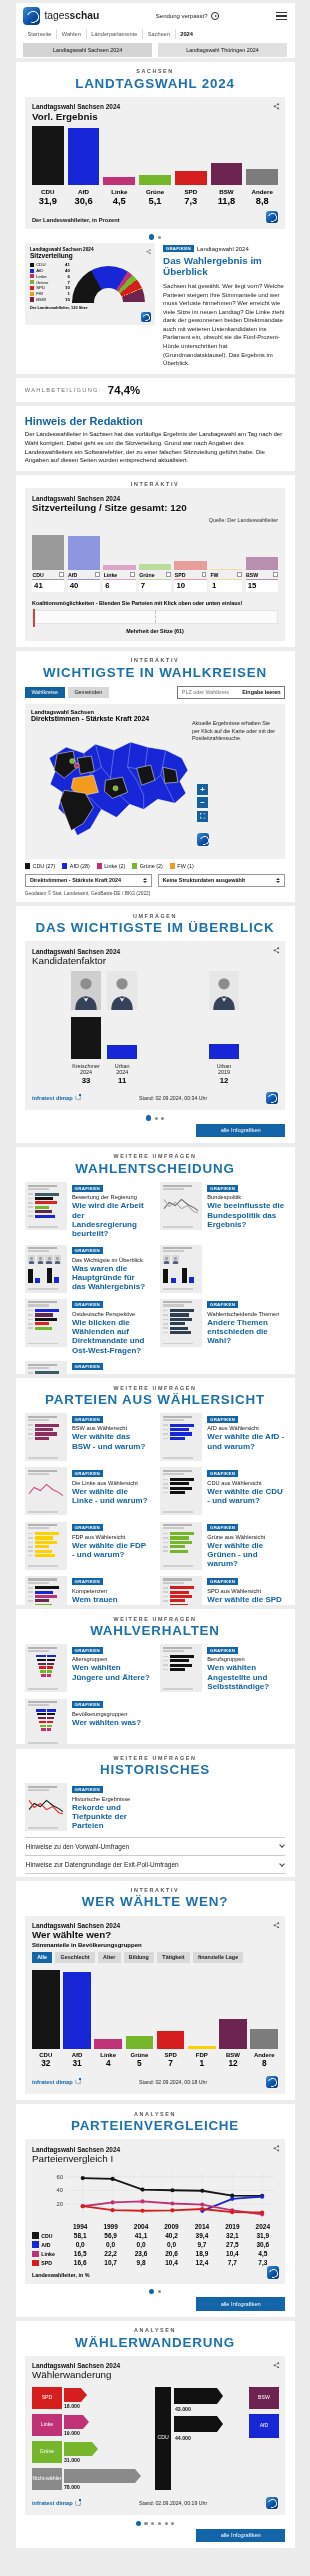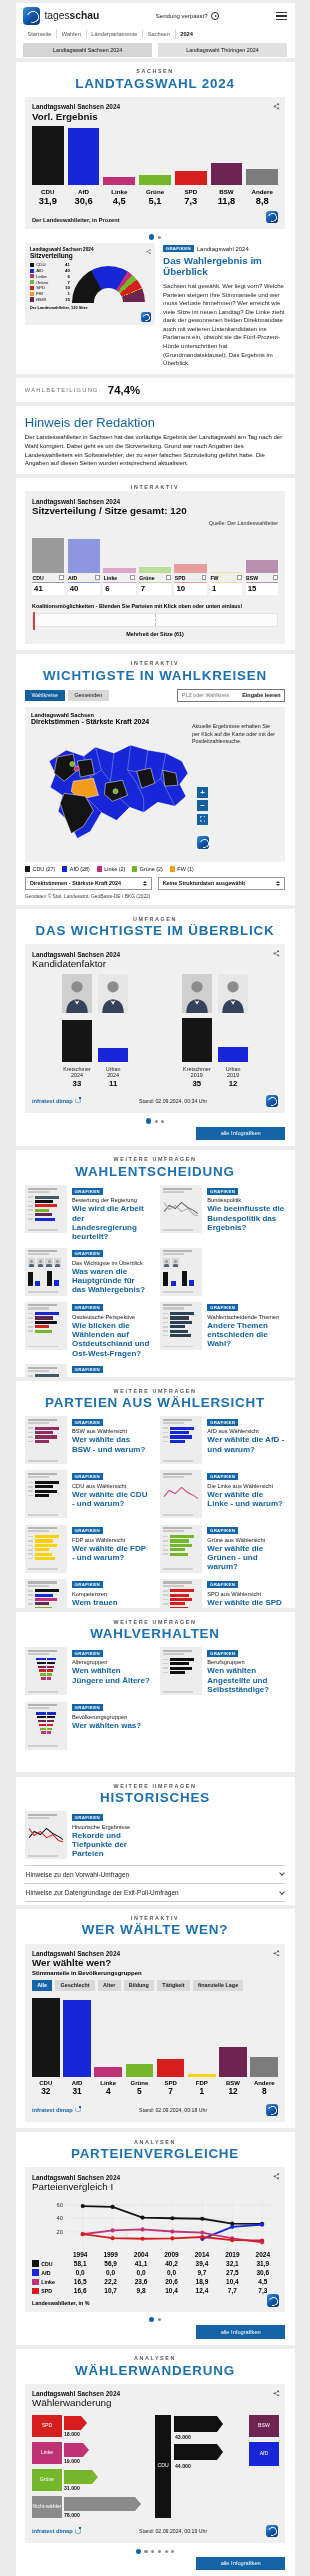--- a/index.html
+++ b/index.html
@@ -67,21 +67,21 @@
 .ovtext{flex:1}
 .ovkick{font-size:6px;margin-left:3.1px;color:#222}
 .ovtitle{color:#1767a7;font-size:9.8px;font-weight:bold;margin:3.6px 0 4.1px;line-height:1.12}
 .ovp{font-size:6px;line-height:1.42;color:#1c1c1c}
 
 #p-wb{height:44;display:flex;align-items:center;gap:6.2px}
 .wbl{font-size:5.7px;letter-spacing:1.3px;color:#707070}
 .wbv{font-size:11.4px;font-weight:bold;color:#111}
 
 #p-hin{height:88}
-.hintit{color:#1363a0;font-size:13px;font-weight:normal;margin:2.1px 0 3.6px}
+.hintit{color:#1363a0;font-size:11px;font-weight:bold;margin:2.1px 0 3.6px}
 .hinp{font-size:6px;line-height:1.45;color:#111}
 
 #p-koal{height:385}
 .kcard{margin-top:1px}
 .quelle{text-align:right;font-size:5.4px;color:#333;margin-top:1px}
 .kcols{display:flex;gap:3.1px;margin-top:11.4px}
 .kcol{flex:1}
 .kbarbox{height:35px;display:flex;align-items:flex-end}
 .kbar{width:100%}
 .klabel{display:flex;justify-content:space-between;align-items:center;font-size:5.2px;font-weight:bold;padding:2.1px 0.5px 1.6px}
@@ -596,33 +596,20 @@
               <div class="kfbarbox">
                 <div class="kfbar" style="height: 14px; background: rgb(23, 38, 214);"></div>
               </div>
               <div class="kfname">Urban</div>
               <div class="kfyear">2024</div>
               <div class="kfval">11</div>
             </div>
           </div>
           <div class="kfg">
             <div class="kfcol">
-              <div class="photo" style="background: rgb(207, 207, 207);"><svg viewBox="0 0 58 76" width="30" height="39">
-                  <circle cx="29" cy="25" r="11" fill="#8d8d8d"></circle>
-                  <path d="M8 76 Q8 51 29 49 Q50 51 50 76 Z" fill="#35425a"></path>
-                  <path d="M24 51 L29 60 L34 51 L29 54 Z" fill="#fff"></path>
-                </svg></div>
-              <div class="kfbarbox">
-                <div class="kfbar" style="height: 44px; background: rgb(21, 21, 21);"></div>
-              </div>
-              <div class="kfname">Kretschmer</div>
-              <div class="kfyear">2019</div>
-              <div class="kfval">35</div>
-            </div>
-            <div class="kfcol">
               <div class="photo" style="background: rgb(231, 231, 231);"><svg viewBox="0 0 58 76" width="30" height="39">
                   <circle cx="29" cy="25" r="11" fill="#8d8d8d"></circle>
                   <path d="M8 76 Q8 51 29 49 Q50 51 50 76 Z" fill="#35425a"></path>
                   <path d="M24 51 L29 60 L34 51 L29 54 Z" fill="#fff"></path>
                 </svg></div>
               <div class="kfbarbox">
                 <div class="kfbar" style="height: 15px; background: rgb(23, 38, 214);"></div>
               </div>
               <div class="kfname">Urban</div>
               <div class="kfyear">2019</div>
@@ -762,21 +749,21 @@
                   <span class="hlab"></span>
                   <span class="hbar" style="width: 14.5px; background: rgb(221, 34, 34);"></span>
                 </div>
                 <div class="hrow">
                   <span class="hlab"></span>
                   <span class="hbar" style="width: 17.6px; background: rgb(118, 182, 42);"></span>
                 </div>
               </div>
               <div class="tfoot"></div>
             </div>
-            <div class="ttext"><span class="badge">GRAFIKEN</span><div class="tkick">Ostdeutsche Perspektive</div><div class="ttit">Wie blicken die Wählenden auf Ostdeutschland und Ost-West-Fragen?</div></div>
+            <div class="ttext"><span class="badge">GRAFIKEN</span><div class="tkick">Ostdeutsche Perspektive</div><div class="ttit">Wie blicken die Wählenden auf Direktmandate und Ost-West-Fragen?</div></div>
           </div>
           <div class="titem">
             <div class="thumb">
               <div class="tt1"></div>
               <div class="tt2"></div>
               <div class="tbody">
                 <div class="hrow">
                   <span class="hlab"></span>
                   <span class="hbar" style="width: 24px; background: rgb(46, 63, 79);"></span>
                 </div>
@@ -874,61 +861,61 @@
               </div>
               <div class="tfoot"></div>
             </div>
             <div class="ttext"><span class="badge">GRAFIKEN</span><div class="tkick">AfD aus Wählersicht</div><div class="ttit">Wer wählte die AfD - und warum?</div></div>
           </div>
           <div class="titem">
             <div class="thumb">
               <div class="tt1"></div>
               <div class="tt2"></div>
               <div class="tbody">
-                <div class="hrow">
-                  <span class="hlab"></span>
-                  <span class="hbar" style="width: 24px; background: rgb(17, 17, 17);"></span>
-                </div>
-                <div class="hrow">
-                  <span class="hlab"></span>
-                  <span class="hbar" style="width: 18.6px; background: rgb(17, 17, 17);"></span>
-                </div>
-                <div class="hrow">
-                  <span class="hlab"></span>
-                  <span class="hbar" style="width: 22px; background: rgb(17, 17, 17);"></span>
-                </div>
-                <div class="hrow">
-                  <span class="hlab"></span>
-                  <span class="hbar" style="width: 14.5px; background: rgb(17, 17, 17);"></span>
-                </div>
-              </div>
-              <div class="tfoot"></div>
-            </div>
-            <div class="ttext"><span class="badge">GRAFIKEN</span><div class="tkick">CDU aus Wählersicht</div><div class="ttit">Wer wählte die CDU - und warum?</div></div>
-          </div>
-          <div class="titem">
-            <div class="thumb">
-              <div class="tt1"></div>
-              <div class="tt2"></div>
-              <div class="tbody">
                 <svg viewBox="0 0 70 46" width="36" height="24">
                   <polyline points="2,30 12,18 24,24 36,12 48,22 60,28 68,34" fill="none" stroke="#d4457f" stroke-width="2"></polyline>
                 </svg>
               </div>
               <div class="tfoot"></div>
             </div>
             <div class="ttext"><span class="badge">GRAFIKEN</span><div class="tkick">Die Linke aus Wählersicht</div><div class="ttit">Wer wählte die Linke - und warum?</div></div>
           </div>
           <div class="titem">
             <div class="thumb">
               <div class="tt1"></div>
               <div class="tt2"></div>
               <div class="tbody">
                 <div class="hrow">
                   <span class="hlab"></span>
+                  <span class="hbar" style="width: 24px; background: rgb(17, 17, 17);"></span>
+                </div>
+                <div class="hrow">
+                  <span class="hlab"></span>
+                  <span class="hbar" style="width: 18.6px; background: rgb(17, 17, 17);"></span>
+                </div>
+                <div class="hrow">
+                  <span class="hlab"></span>
+                  <span class="hbar" style="width: 22px; background: rgb(17, 17, 17);"></span>
+                </div>
+                <div class="hrow">
+                  <span class="hlab"></span>
+                  <span class="hbar" style="width: 14.5px; background: rgb(17, 17, 17);"></span>
+                </div>
+              </div>
+              <div class="tfoot"></div>
+            </div>
+            <div class="ttext"><span class="badge">GRAFIKEN</span><div class="tkick">CDU aus Wählersicht</div><div class="ttit">Wer wählte die CDU - und warum?</div></div>
+          </div>
+          <div class="titem">
+            <div class="thumb">
+              <div class="tt1"></div>
+              <div class="tt2"></div>
+              <div class="tbody">
+                <div class="hrow">
+                  <span class="hlab"></span>
                   <span class="hbar" style="width: 24px; background: rgb(253, 208, 0);"></span>
                 </div>
                 <div class="hrow">
                   <span class="hlab"></span>
                   <span class="hbar" style="width: 18.6px; background: rgb(253, 208, 0);"></span>
                 </div>
                 <div class="hrow">
                   <span class="hlab"></span>
                   <span class="hbar" style="width: 22px; background: rgb(253, 208, 0);"></span>
                 </div>
@@ -1032,21 +1019,21 @@
                 <div class="hrow">
                   <span class="hlab"></span>
                   <span class="hbar" style="width: 17.6px; background: rgb(215, 30, 30);"></span>
                 </div>
               </div>
             </div>
             <div class="ttext"><span class="badge">GRAFIKEN</span><div class="tkick">SPD aus Wählersicht</div><div class="ttit">Wer wählte die SPD - und warum?</div></div>
           </div>
         </div>
       </div>
-      <div class="panel" style="height: 160px;">
+      <div class="panel" style="height: 135px;">
         <div class="kick">WEITERE UMFRAGEN</div>
         <div class="stitle">WAHLVERHALTEN</div>
         <div class="tgrid">
           <div class="titem">
             <div class="thumb">
               <div class="tt1"></div>
               <div class="tt2"></div>
               <div class="tbody">
                 <div class="bfrow">
                   <span class="bfl" style="width: 10.3px; background: rgb(23, 38, 214);"></span>

